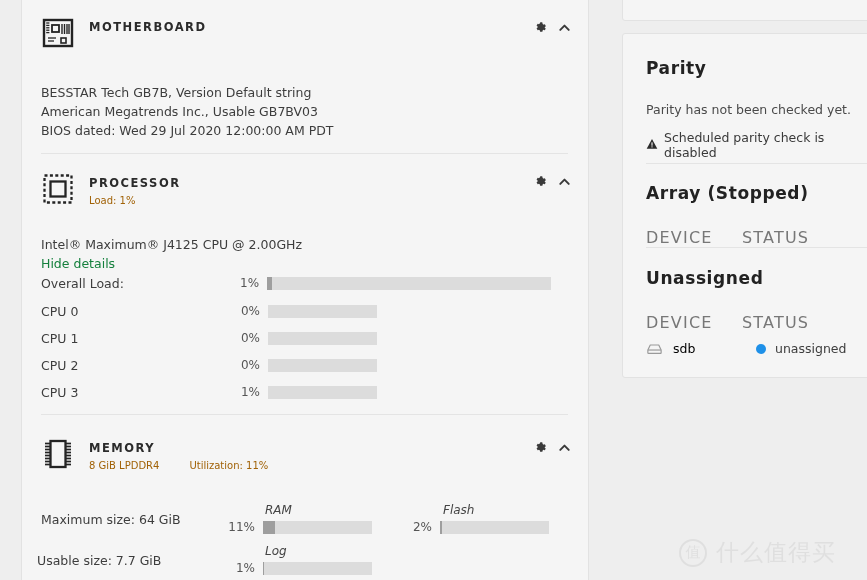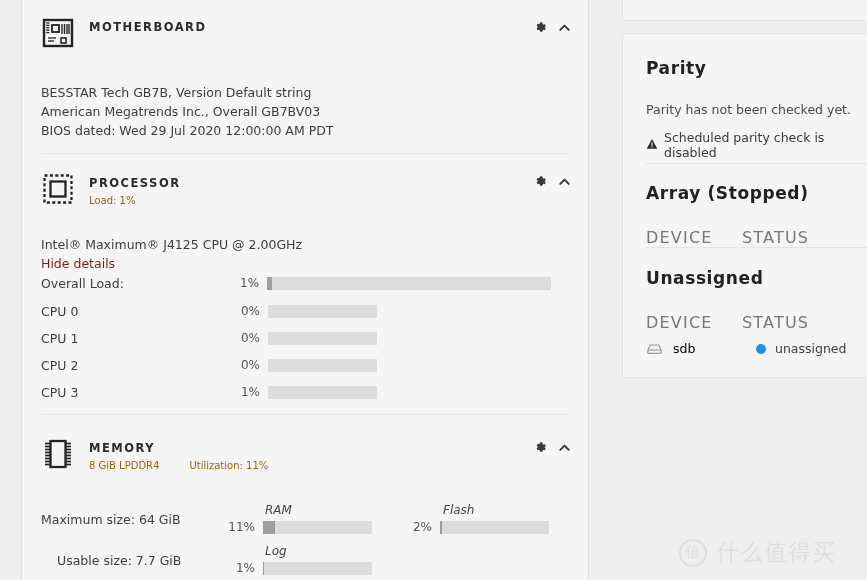--- a/index.html
+++ b/index.html
@@ -40,21 +40,21 @@
   .sec-sub-row .gap { width: 30px; }
 
   .head-tools {
     position: absolute; display: flex; align-items: center; gap: 10px;
     color: #3a3a3a;
   }
   .head-tools svg { display: block; cursor: pointer; }
 
   
   .info-block { position: absolute; font-size: 12.5px; color: #3d3d3d; line-height: 19px; }
-  .link { color: #7f1d1d; font-size: 12.5px; text-decoration: none; cursor: pointer; }
+  .link { color: #15803d; font-size: 12.5px; text-decoration: none; cursor: pointer; }
 
   
   .bar-row { position: absolute; display: flex; align-items: center; height: 16px; }
   .bar-label { font-size: 12.5px; color: #3d3d3d; white-space: nowrap; }
   .bar-pct {
     font-size: 12px; color: #555; text-align: right; white-space: nowrap;
   }
   .bar-track {
     height: 13px; background: #dcdcdc; position: relative; overflow: hidden;
   }
@@ -138,21 +138,21 @@
     </span>
     <span>
       <svg viewBox="0 0 16 16" width="15" height="15" fill="none" stroke="#3a3a3a" stroke-width="2.1" stroke-linecap="round" stroke-linejoin="round">
         <polyline points="3.5,10.5 8,6 12.5,10.5"></polyline>
       </svg>
     </span>
   </div>
 
   <div class="info-block" style="left:41px; top:83px;">
     <div>BESSTAR Tech GB7B, Version Default string</div>
-    <div>American Megatrends Inc., Overall GB7BV03</div>
+    <div>American Megatrends Inc., Usable GB7BV03</div>
     <div>BIOS dated: Wed 29 Jul 2020 12:00:00 AM PDT</div>
   </div>
 
   <div class="divider" style="left:41px; top:153px; width:527px;"></div>
 
   <div class="sec-head" style="left:41px; top:172px;">
     <div class="sec-icon">
       <svg viewBox="0 0 34 34" width="34" height="34">
         <rect x="3.5" y="3.5" width="27" height="27" fill="none" stroke="#232323" stroke-width="2.3" stroke-dasharray="3 2.4"></rect>
         <rect x="9.5" y="9.5" width="15" height="15" fill="none" stroke="#232323" stroke-width="2.3"></rect>
@@ -265,21 +265,21 @@
       </svg>
     </span>
     <span>
       <svg viewBox="0 0 16 16" width="15" height="15" fill="none" stroke="#3a3a3a" stroke-width="2.1" stroke-linecap="round" stroke-linejoin="round">
         <polyline points="3.5,10.5 8,6 12.5,10.5"></polyline>
       </svg>
     </span>
   </div>
 
   <div class="info-block" style="left:41px; top:510px;">Maximum size: 64 GiB</div>
-  <div class="info-block" style="left:57px; top:551px;">Usable size: 7.7 GiB</div>
+  <div class="info-block" style="left:37px; top:551px;">Usable size: 7.7 GiB</div>
 
   <div class="bar-cap" style="left:265px; top:503px;">RAM</div>
   <div class="bar-row" style="left:222px; top:519px;">
     <span class="bar-pct" style="width:33px;">11%</span>
     <span class="bar-track" style="width:109px; margin-left:8px;">
       <span class="bar-fill" style="width:12px;"></span>
     </span>
   </div>
 
   <div class="bar-cap" style="left:443px; top:503px;">Flash</div>

